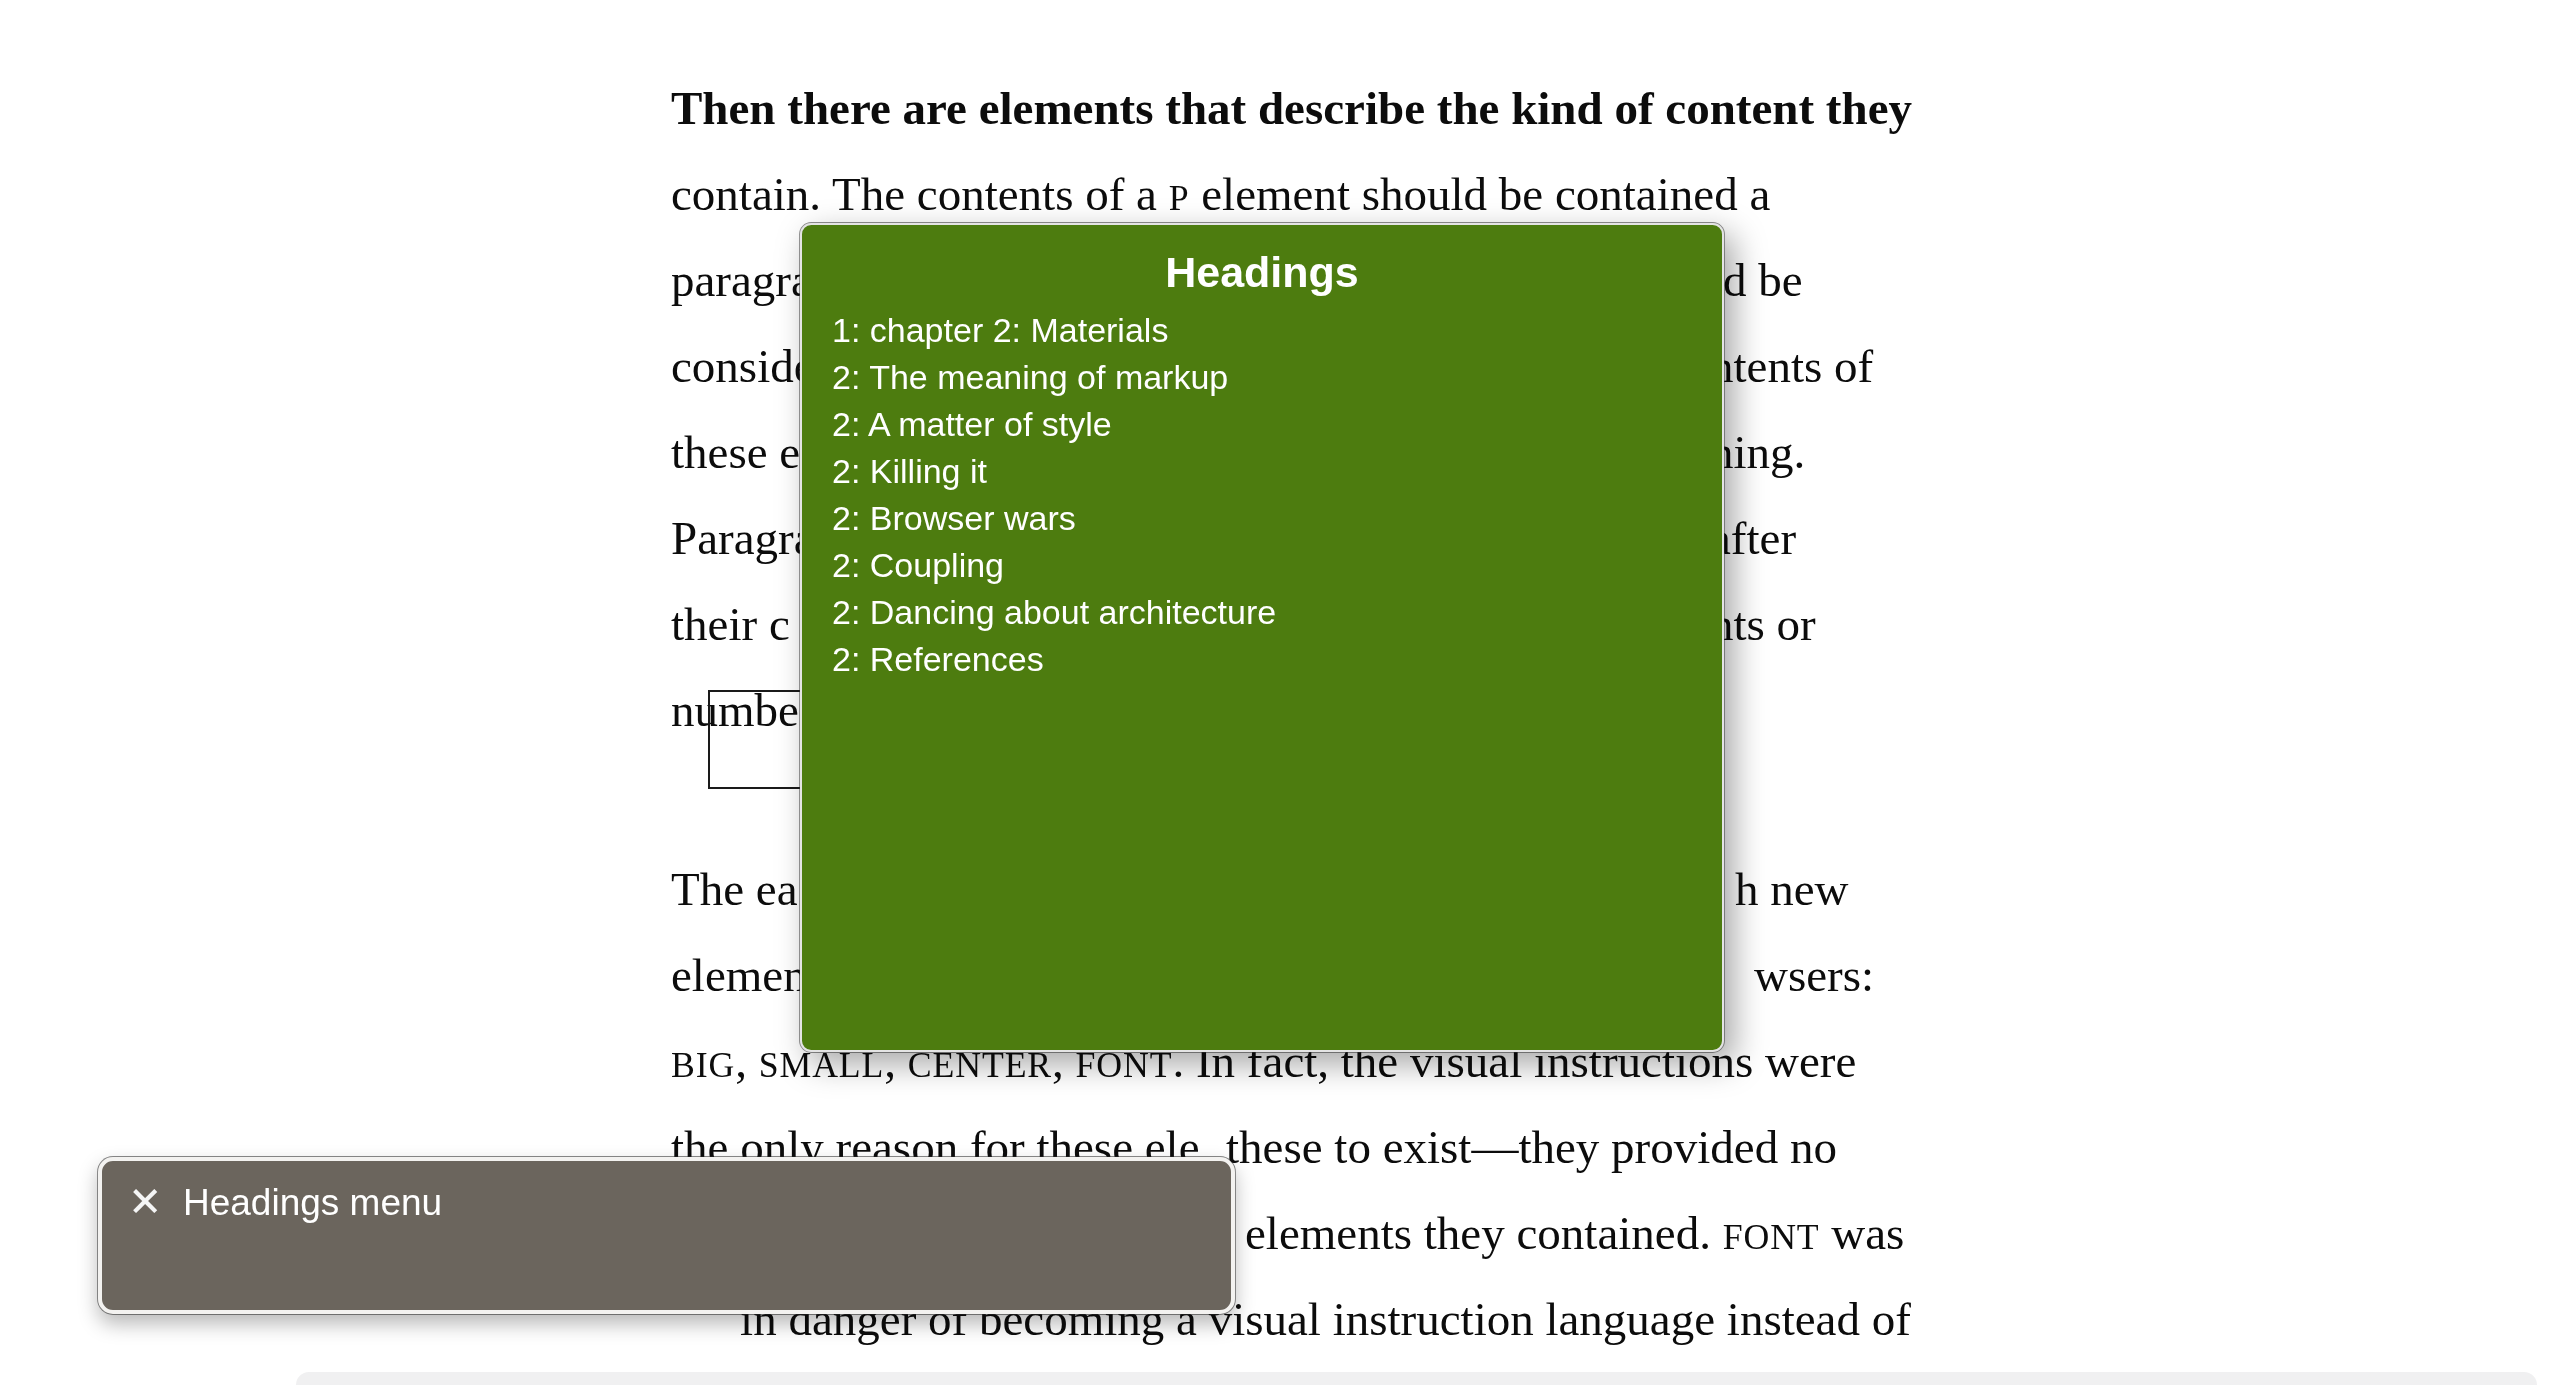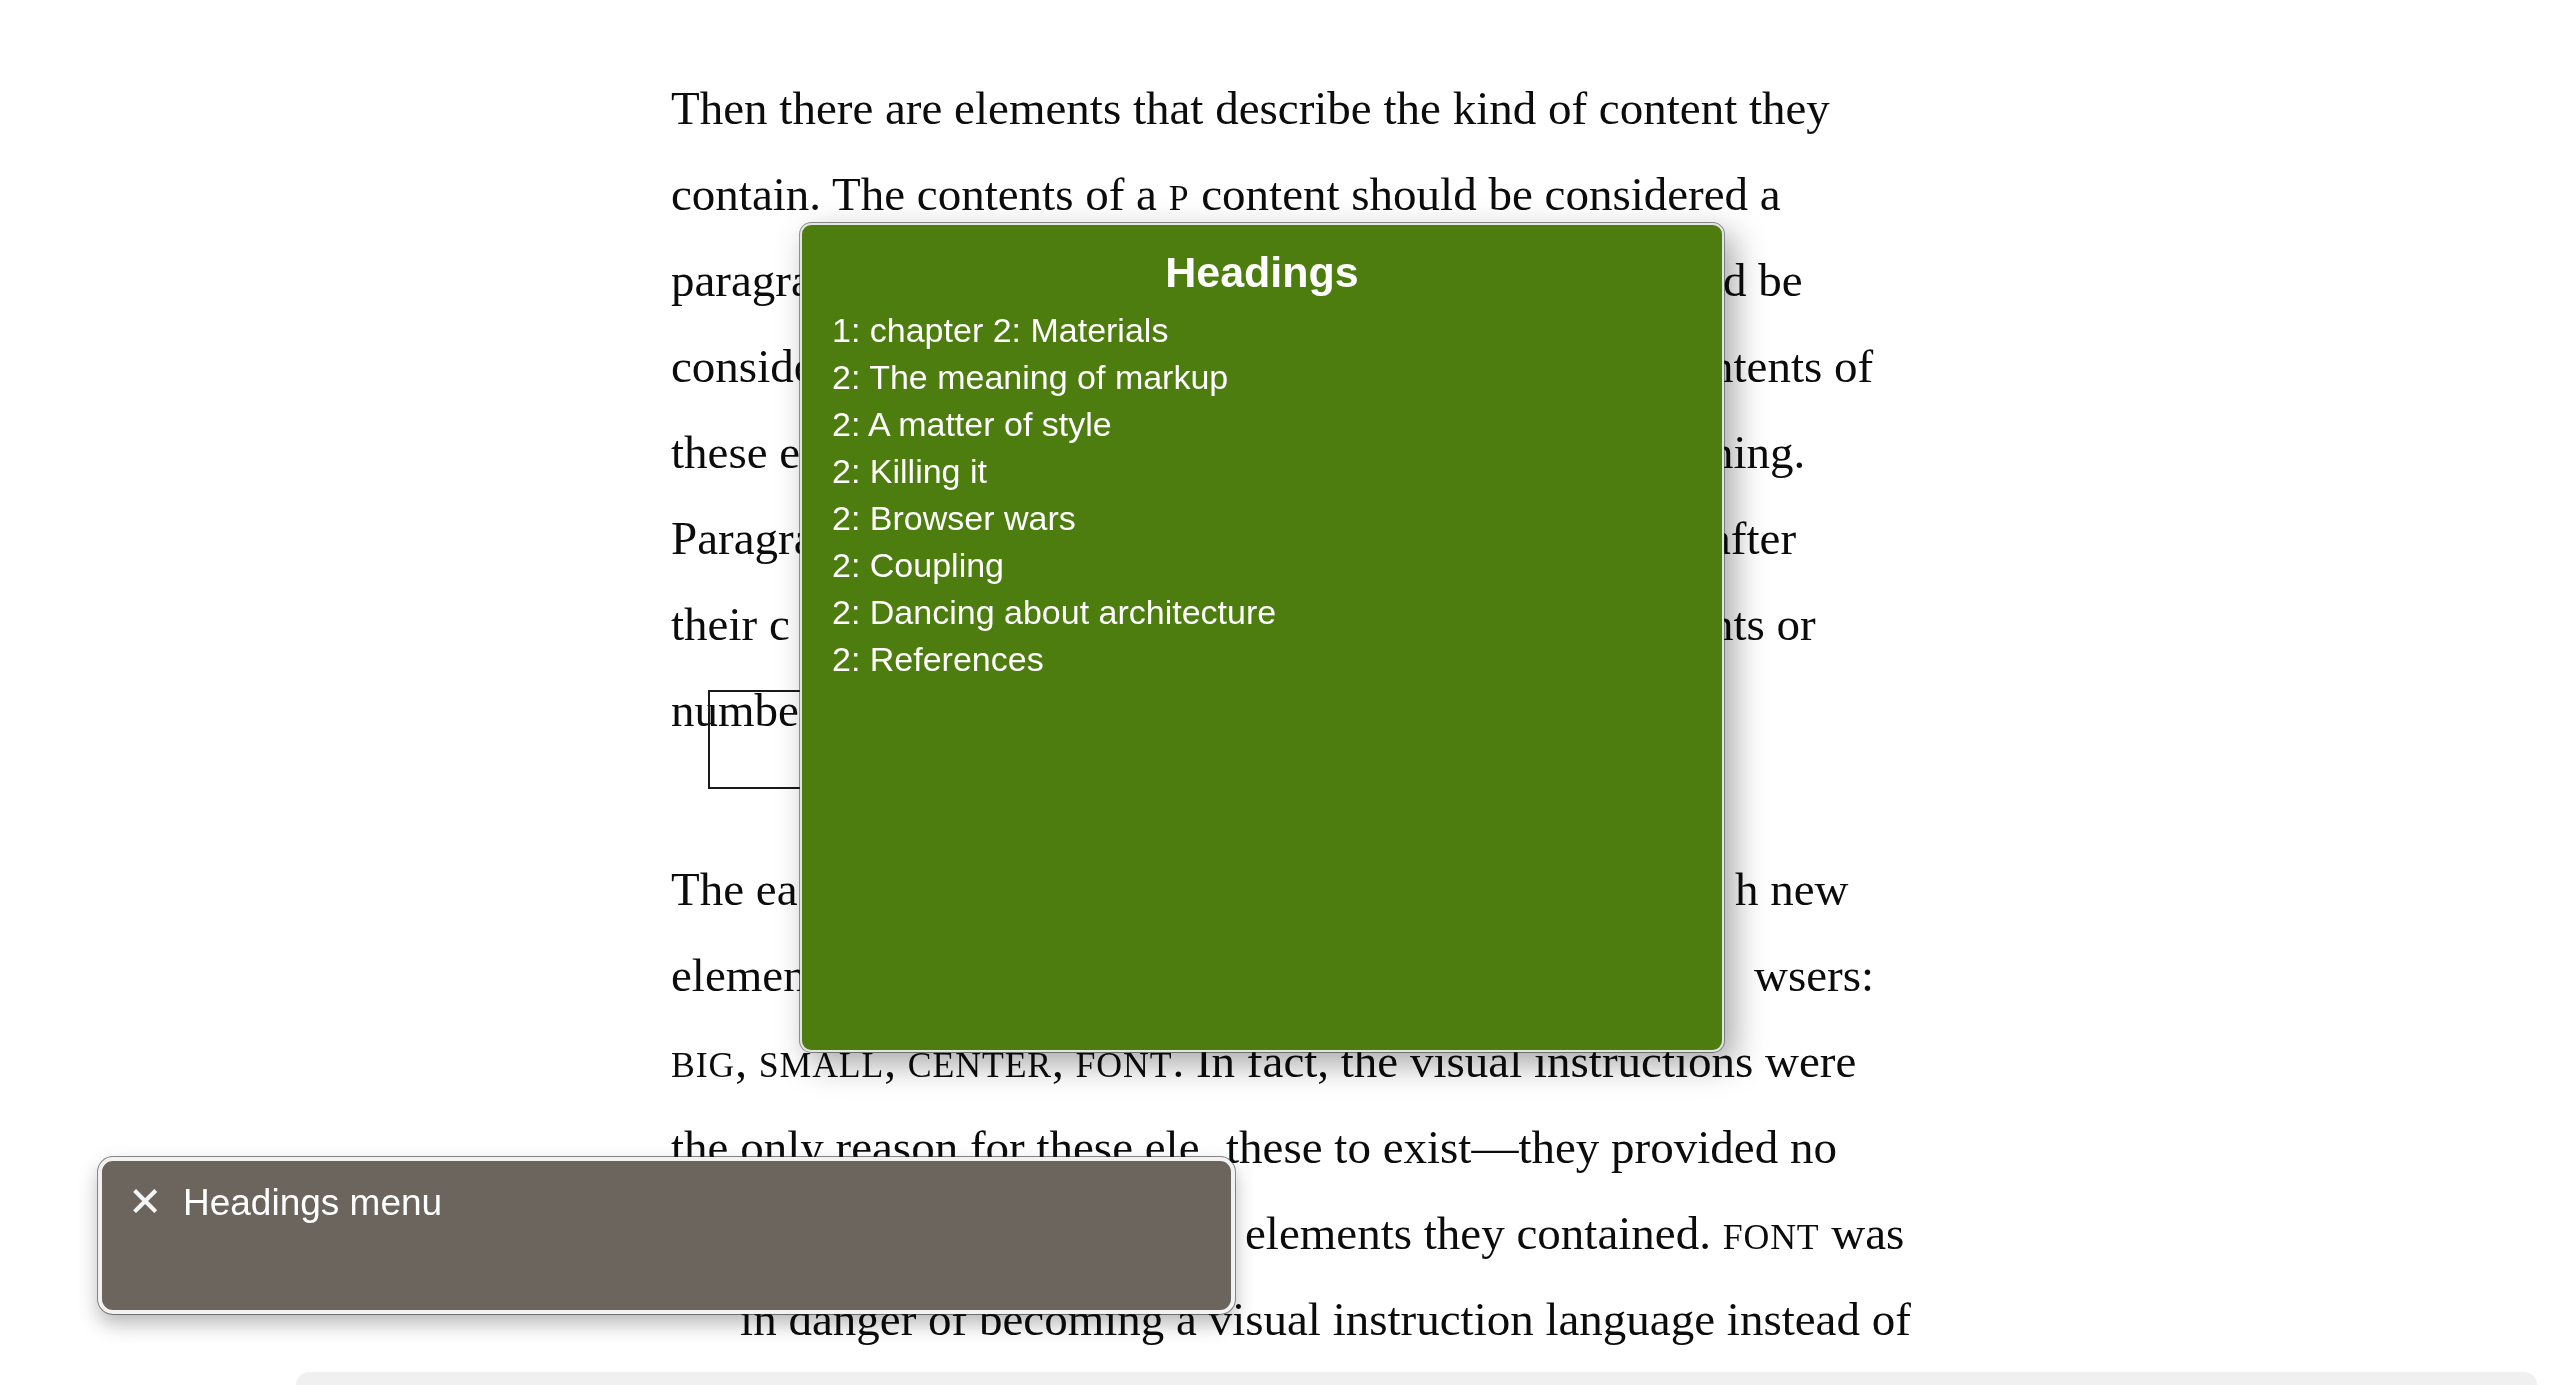--- a/index.html
+++ b/index.html
@@ -115,22 +115,22 @@
     border-radius:13px 13px 0 0;
     z-index:0;
   }
 </style>
 </head>
 <body>
 
 <div id="screen">
 
   <div id="book-text">
-      <div class="book-line" style="top: 65px;"><span class="left-frag"><span>Then there are elements that describe the kind of content they</span></span></div>
-      <div class="book-line" style="top: 151px;"><span class="left-frag"><span>contain. The contents of a </span><span class="sc">P</span><span> content should be considered a</span></span></div>
+      <div class="book-line" style="top: 65px; font-weight: bold;"><span class="left-frag"><span>Then there are elements that describe the kind of content they</span></span></div>
+      <div class="book-line" style="top: 151px;"><span class="left-frag"><span>contain. The contents of a </span><span class="sc">P</span><span> element should be contained a</span></span></div>
       <div class="book-line" style="top: 237px;"><span class="left-frag"><span>paragra</span></span><span class="right-frag" style="left: 1039px;"><span>ld be</span></span></div>
       <div class="book-line" style="top: 323px;"><span class="left-frag"><span>conside</span></span><span class="right-frag" style="left: 1039px;"><span>ntents of</span></span></div>
       <div class="book-line" style="top: 409px;"><span class="left-frag"><span>these e</span></span><span class="right-frag" style="left: 1039px;"><span>ning.</span></span></div>
       <div class="book-line" style="top: 495px;"><span class="left-frag"><span>Paragra</span></span><span class="right-frag" style="left: 1039px;"><span>after</span></span></div>
       <div class="book-line" style="top: 581px;"><span class="left-frag"><span>their c</span></span><span class="right-frag" style="left: 1039px;"><span>nts or</span></span></div>
       <div class="book-line" style="top: 667px;"><span class="left-frag"><span>numbe</span></span></div>
       <div class="book-line" style="top: 846px;"><span class="left-frag"><span>The ea</span></span><span class="right-frag" style="left: 1064px;"><span>h new</span></span></div>
       <div class="book-line" style="top: 932px;"><span class="left-frag"><span>elemen</span></span><span class="right-frag" style="left: 1083px;"><span>wsers:</span></span></div>
       <div class="book-line" style="top: 1018px;"><span class="left-frag"><span class="sc">BIG</span><span>, </span><span class="sc">SMALL</span><span>, </span><span class="sc">CENTER</span><span>, </span><span class="sc">FONT</span><span>. In fact, the visual instructions were</span></span></div>
       <div class="book-line" style="top: 1104px;"><span class="left-frag" style="max-width: 551px;"><span>the only reason for these ele</span></span><span class="right-frag" style="left: 555px;"><span>these to exist—they provided no</span></span></div>

